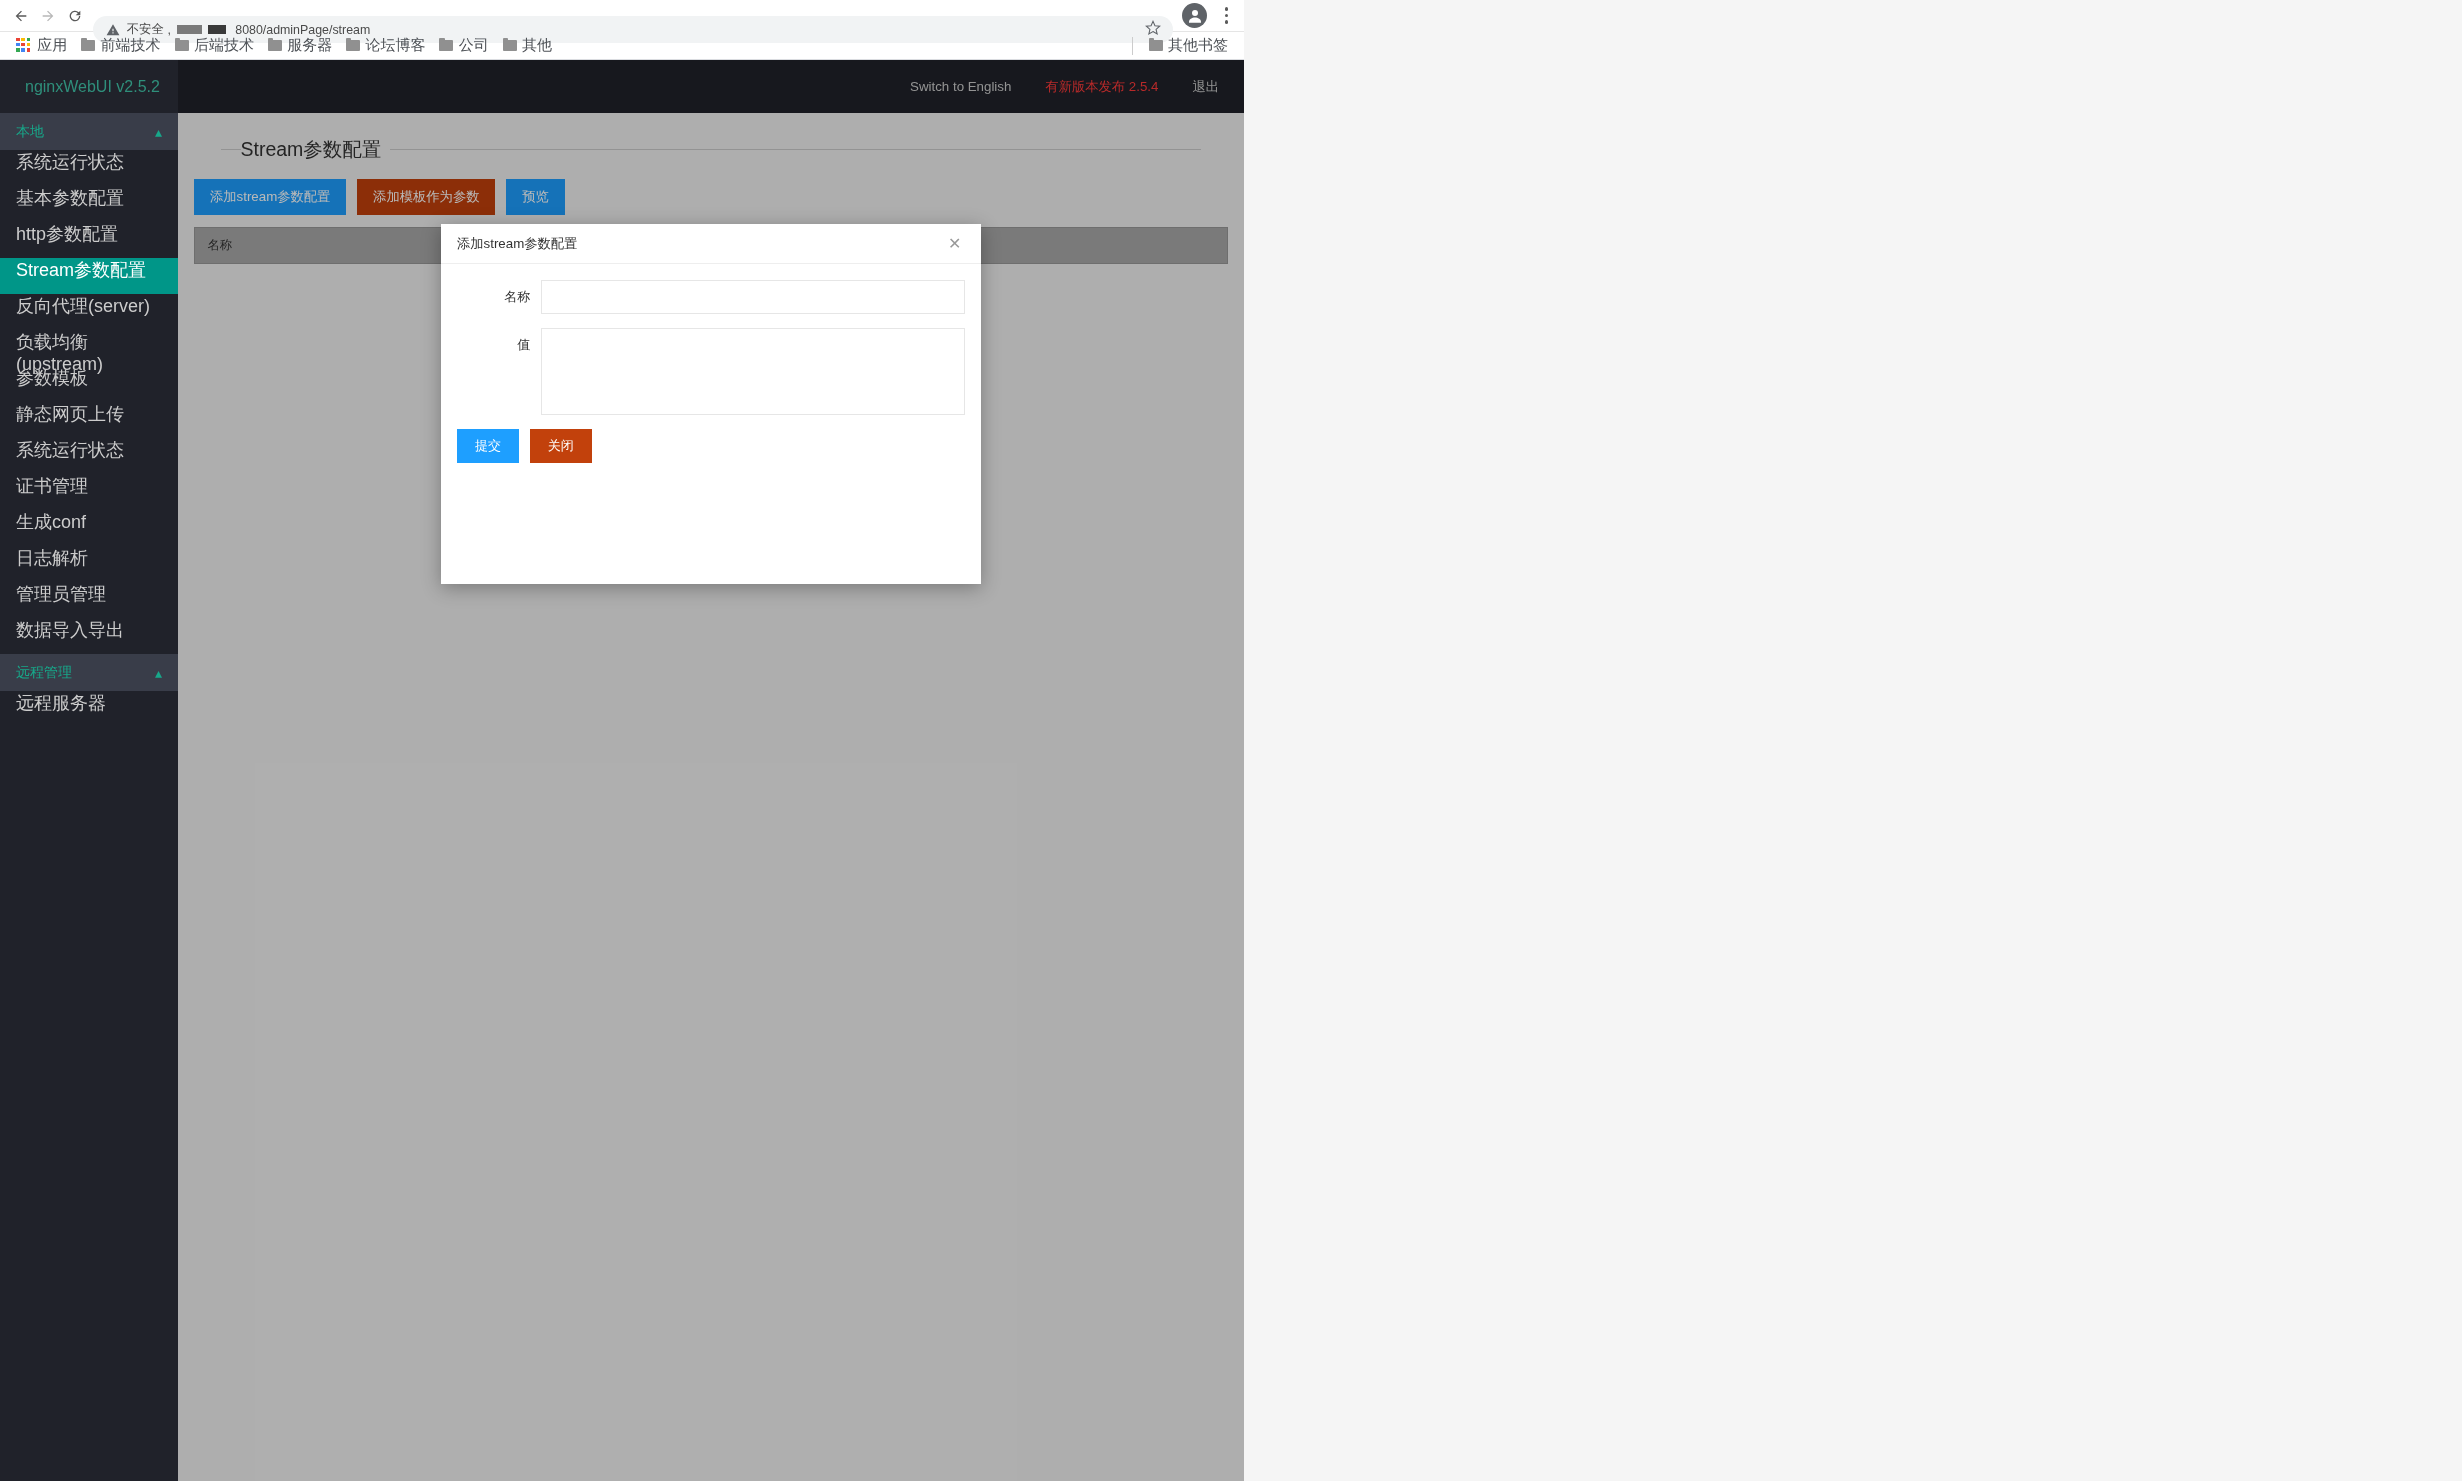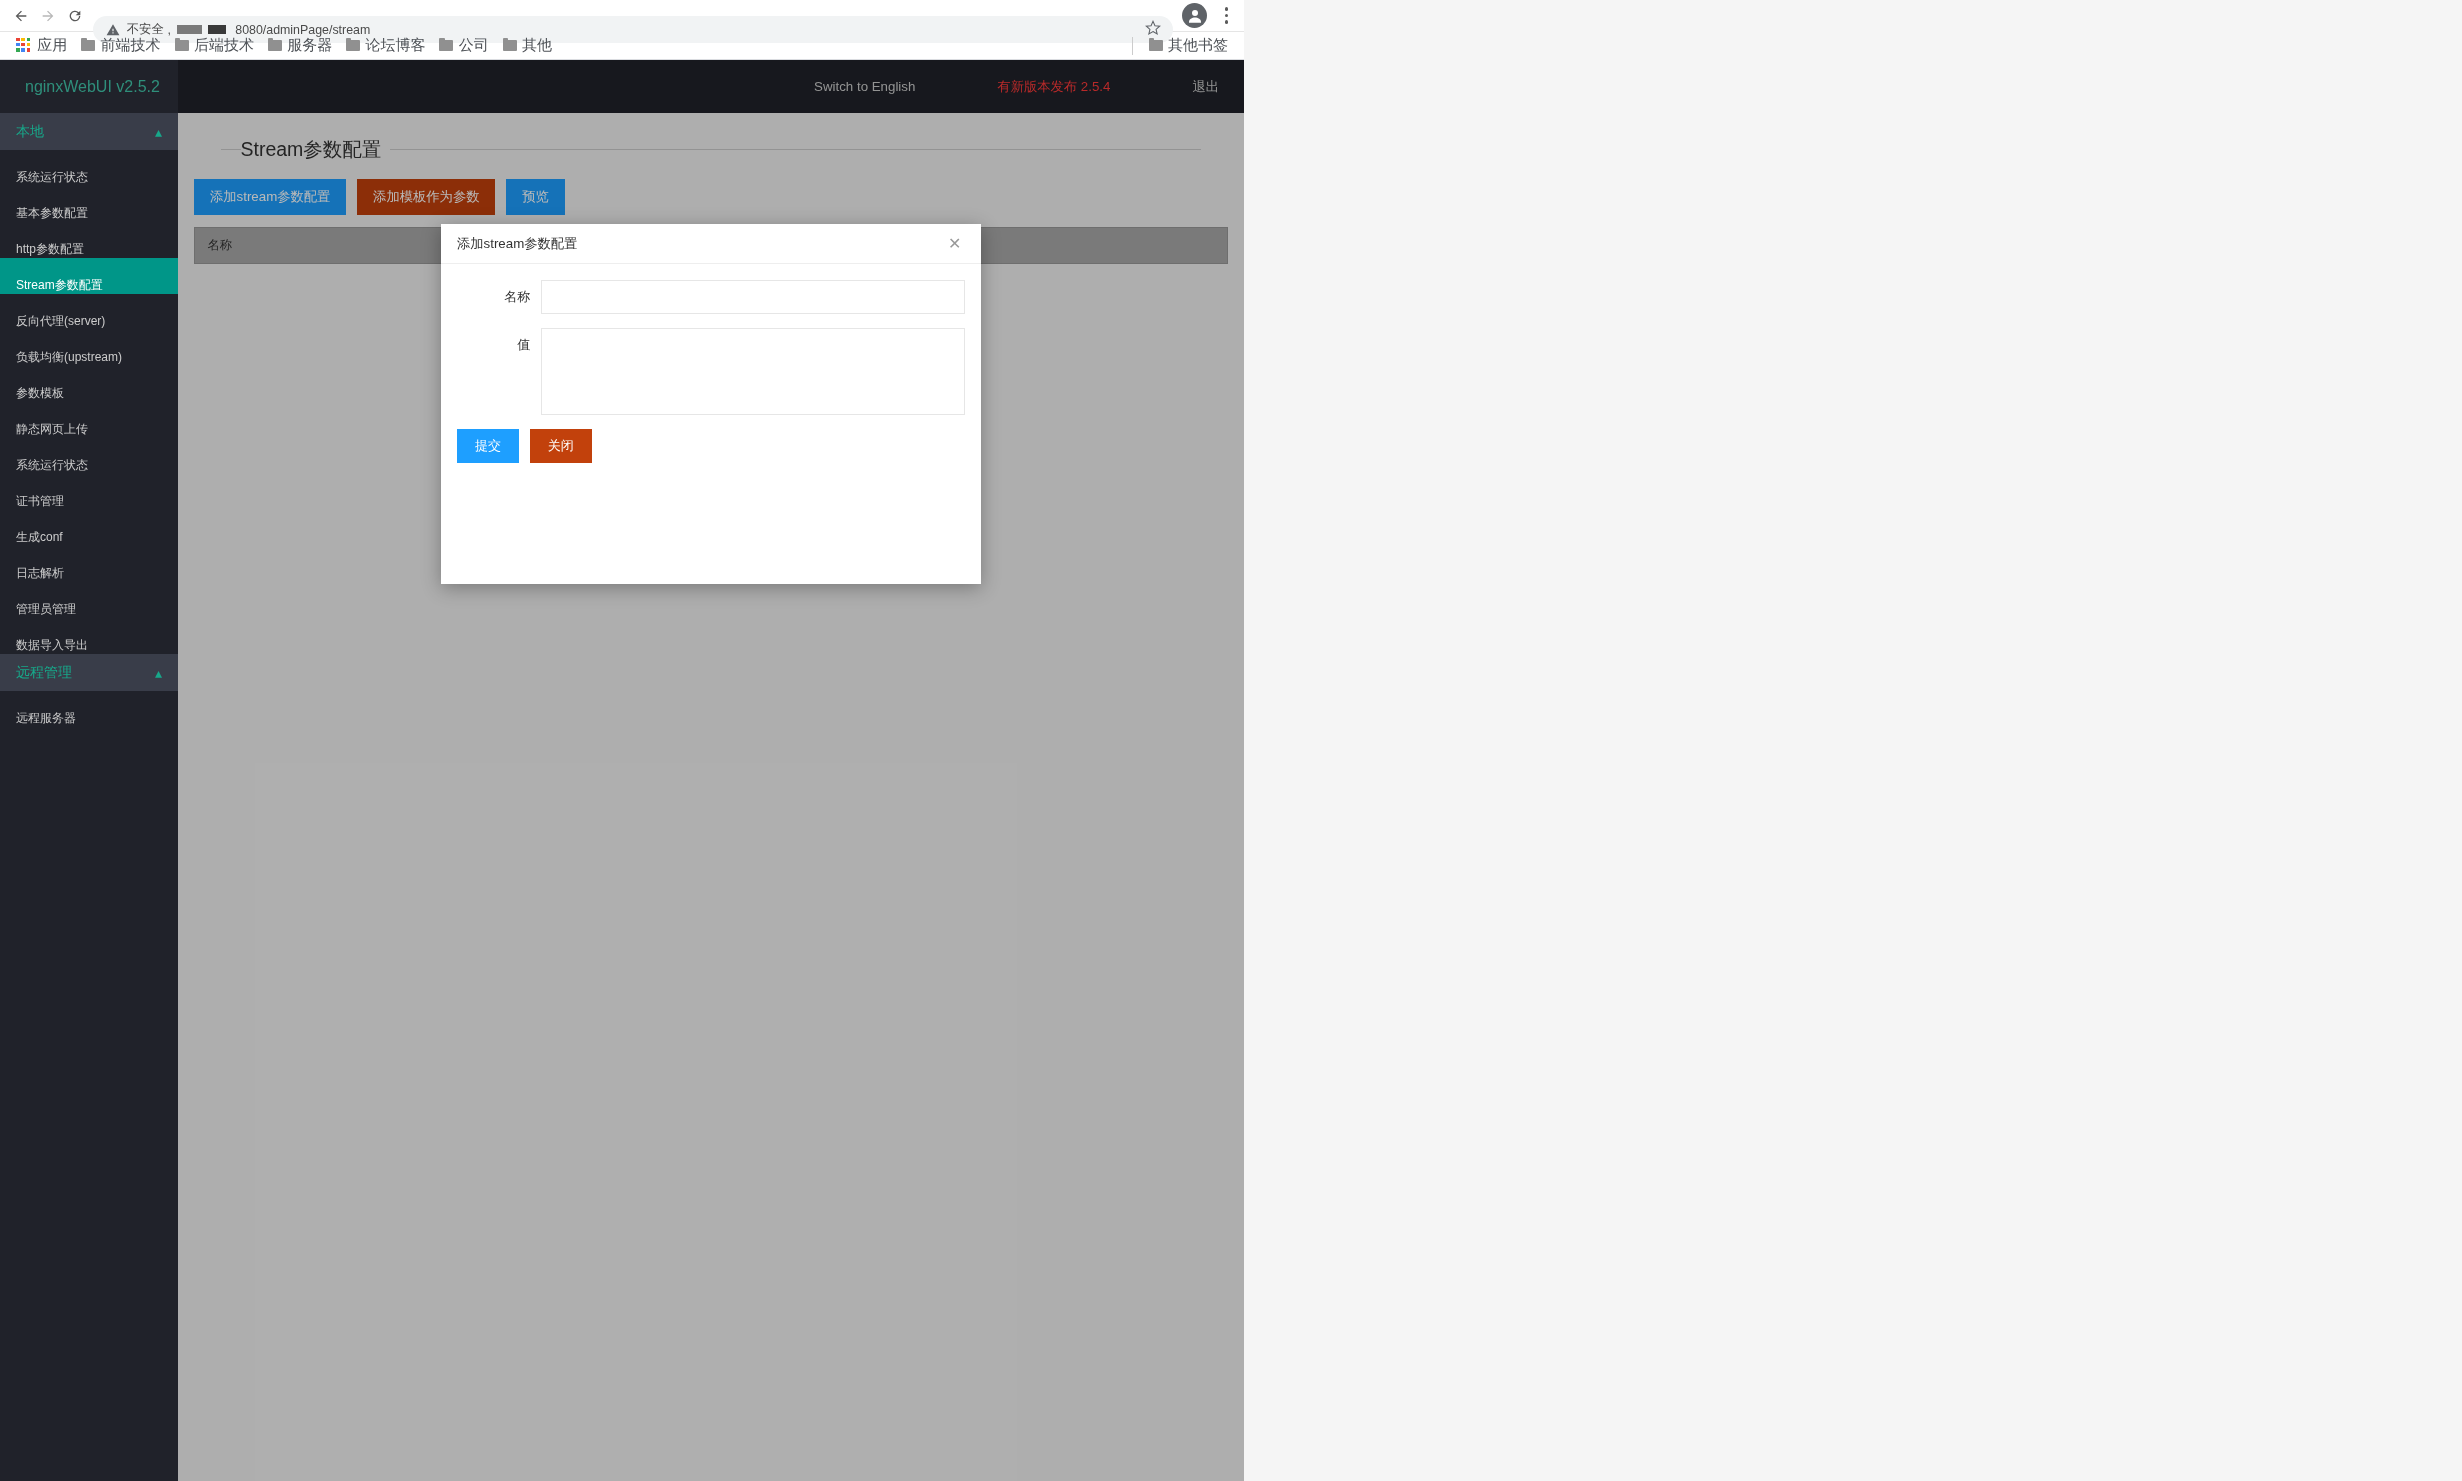--- a/index.html
+++ b/index.html
@@ -24,32 +24,32 @@
     .apps-ico { width: 16px; height: 16px; margin-right: 5.3px; display: grid; grid-template-columns: repeat(3,3.6px); grid-template-rows: repeat(3,3.6px); gap: 1.8px; }
     .apps-ico i:nth-child(1){background:#ea4335;} .apps-ico i:nth-child(2){background:#fbbc05;} .apps-ico i:nth-child(3){background:#34a853;}
     .apps-ico i:nth-child(4){background:#4285f4;} .apps-ico i:nth-child(5){background:#ea4335;} .apps-ico i:nth-child(6){background:#fbbc05;}
     .apps-ico i:nth-child(7){background:#34a853;} .apps-ico i:nth-child(8){background:#4285f4;} .apps-ico i:nth-child(9){background:#ea4335;}
     .bm-item { display: flex; align-items: center; margin: 0 7px; }
     .folder-ico { width: 14px; height: 10.7px; background: #909090; margin-right: 5.3px; border-radius: 0.9px; position: relative; }
     .folder-ico::before { content:''; position:absolute; top:-1.8px; left:0; width:5.3px; height:2.7px; background:#909090; border-radius:0.9px 0.9px 0 0; }
     .bm-spacer { flex: 1; }
     .bm-div { width:0.9px; height:18px; background:#ccc; margin:0 9px; }
 
-    .app-header { height: 53px; background: #20222a; display: flex; align-items: center; padding: 0 25px; gap: 48px; }
+    .app-header { height: 53px; background: #20222a; display: flex; align-items: center; padding: 0 25px; }
     .brand { color: #2f8f7b; font-size: 16px; }
     .app-header .spacer { flex: 1; }
     .h-link { color: #ccc; font-size: 13.3px; margin-left: 34px; cursor: pointer; }
     .h-link.red { color: #ff3a3a; }
 
     .layout { display: flex; height: calc(1482px - 32px - 28px - 53px); }
     .sidebar { width: 178px; background: #20222a; color: #ccc; }
     .sb-group { height: 37px; display: flex; align-items: center; padding: 0 16px 0 16px; background: #393d49; }
     .sb-group.teal { color: #17a88a; background: #393d49; }
     .sb-group .chev { margin-left: auto; }
-    .sb-item { height: 36px; display: flex; align-items: flex-end; padding: 0 16px; font-size: 12px; cursor: pointer; }
+    .sb-item { height: 36px; display: flex; align-items: flex-start; padding: 0 16px; font-size: 18px; cursor: pointer; }
     .sb-item.active { background: #009688; color: #fff; }
 
     .content { flex: 1; background: #f2f2f2; padding: 16px; position: relative; }
     .page-title-row { display: flex; align-items: center; font-size: 19.5px; color: #333; padding: 7px 27px 16px; }
     .title-line { flex: 0 0 19.5px; height: 0.9px; background: #ccc; margin-right: 0; }
     .title-line.r { flex: 1; margin-left: 9px; }
     .btn-row { display: flex; gap: 10.7px; padding: 0 0 12.4px; }
     .btn { padding: 9px 16px; font-size: 13.3px; color: #fff; cursor: pointer; border: none; }
     .btn.primary { background: #1e9fff; }
     .btn.green { background: #c2410c; }

